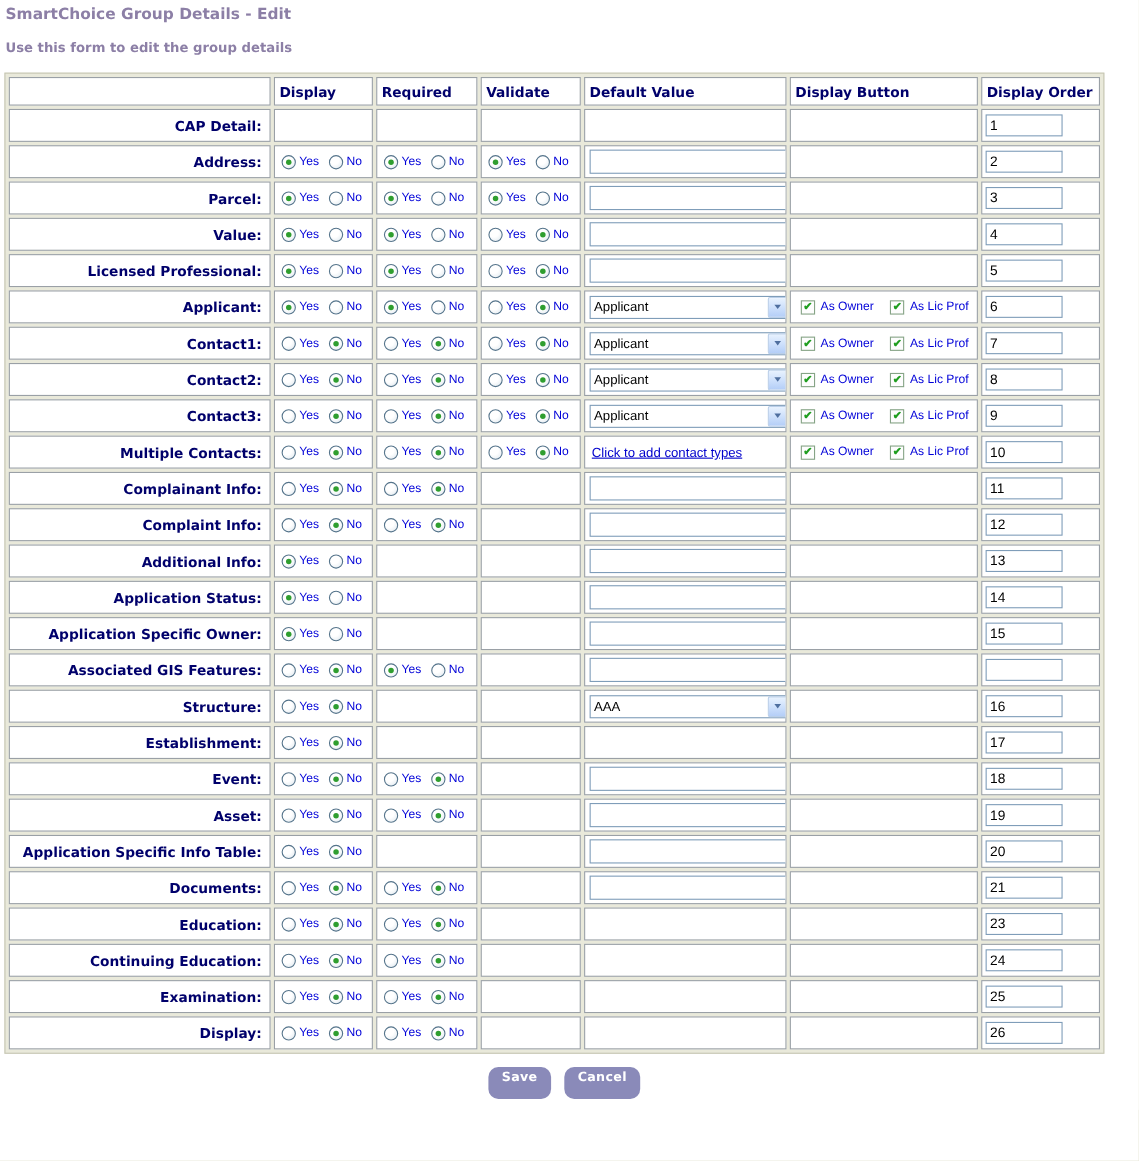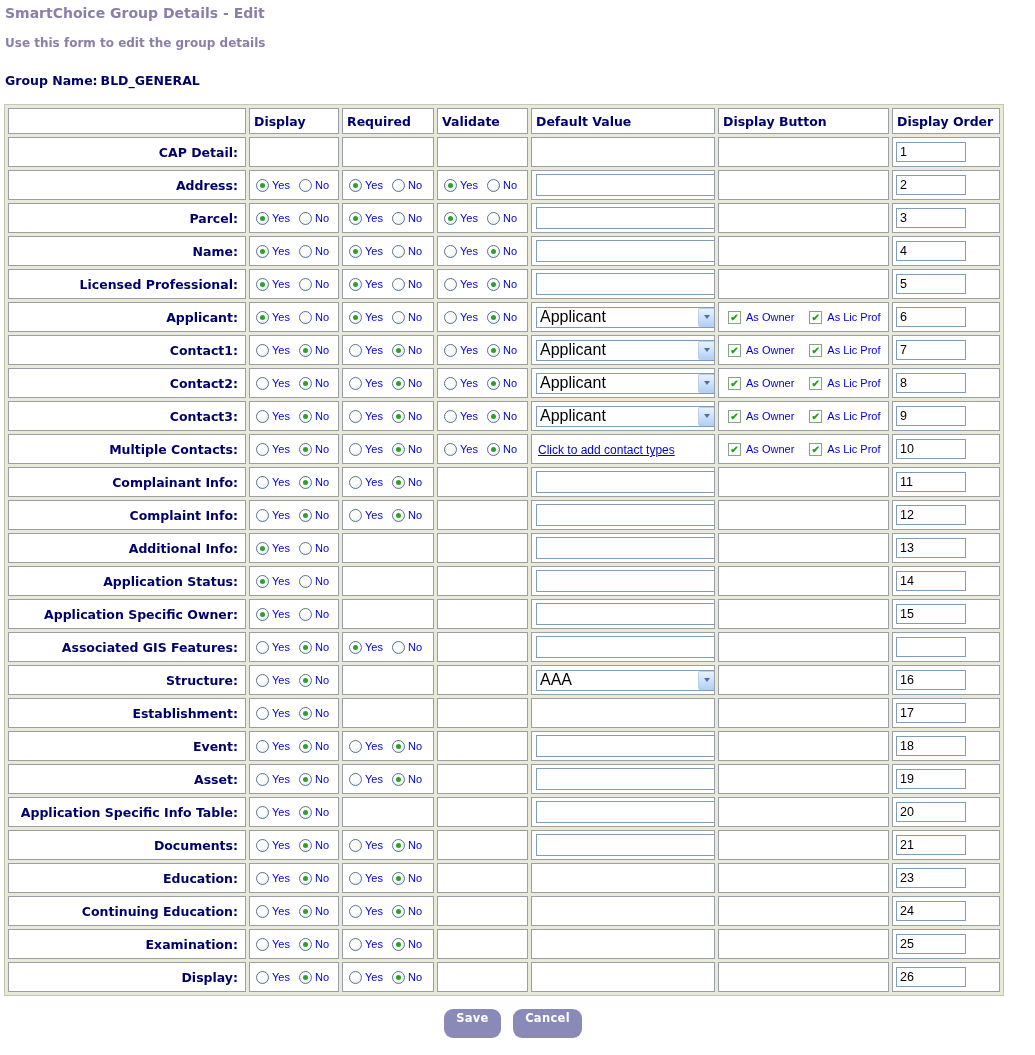--- a/index.html
+++ b/index.html
@@ -30,38 +30,37 @@
   .cblbl{font-size:11px;color:#0000d8;margin:0 15px 0 5px;}
   .cblbl:last-child{margin-right:0;}
 
   input.txt{width:176px;height:18px;border:1px solid #7f9db9;margin-left:2px;font-size:12px;
             padding:1px 2px;font-family:"Liberation Sans",sans-serif;box-sizing:content-box;}
   input.ord{width:64px;height:16px;border:1px solid #7f9db9;font-size:12.5px;padding:1px 1px 1px 3px;
             margin-left:1px;color:#000;font-family:"Liberation Sans",sans-serif;box-sizing:content-box;}
 
   .selbox{display:inline-flex;align-items:center;width:182px;height:21px;border:1px solid #7f9db9;
           background:#fff;margin-left:2px;box-sizing:border-box;cursor:default;}
-  .seltxt{flex:1;font-size:16px;color:#000;padding-left:3px;}
+  .seltxt{flex:1;font-size:12px;color:#000;padding-left:3px;}
   .selbtn{width:16px;height:17px;margin:1px;background:linear-gradient(#e8f2fe,#c9ddfb 60%,#b4cef7);
           border:1px solid #bacfe9;border-radius:2px;display:flex;align-items:center;justify-content:center;flex:none;}
   .chev{width:0;height:0;border-left:3px solid transparent;border-right:3px solid transparent;border-top:4px solid #4f6f9f;}
 
   a.lnk{font-size:12px;color:#0000cc;text-decoration:underline;padding-left:4px;cursor:pointer;}
 
   .btnrow{width:1018px;text-align:center;margin-top:12px;}
   button.pill{background:#8a8ab9;color:#fff;border:none;border-radius:9px;font-family:"DejaVu Sans",sans-serif;
               font-weight:bold;font-size:11.5px;padding:2px 12px 13px;margin:0 4px;cursor:pointer;letter-spacing:.3px;}
 </style>
 </head>
 <body>
 
 <div class="page">
   <div class="title">SmartChoice Group Details - Edit</div>
   <div class="subtitle">Use this form to edit the group details</div>
-  <div class="groupname"><span>Group Name:</span><span>BLD_GENERAL</span></div>
 
   <table class="grid">
     <colgroup>
       <col style="width:238px">
         <col style="width:90px">
         <col style="width:92px">
         <col style="width:91px">
       <col style="width:184px">
         <col style="width:171px">
         <col style="width:108px">
@@ -141,21 +140,21 @@
               <span class="rlbl">Yes</span>
               <span class="radio"></span>
               <span class="rlbl">No</span>
             </span>
           </td>
           <td><input class="txt" value="" style=""></td>
           <td></td>
           <td><input class="ord" value="3" style=""></td>
         </tr>
         <tr>
-          <td class="lbl">Name:</td>
+          <td class="lbl">Value:</td>
           <td>
             <span class="rg">
               <span class="radio sel"></span>
               <span class="rlbl">Yes</span>
               <span class="radio"></span>
               <span class="rlbl">No</span>
             </span>
           </td>
           <td>
             <span class="rg">

